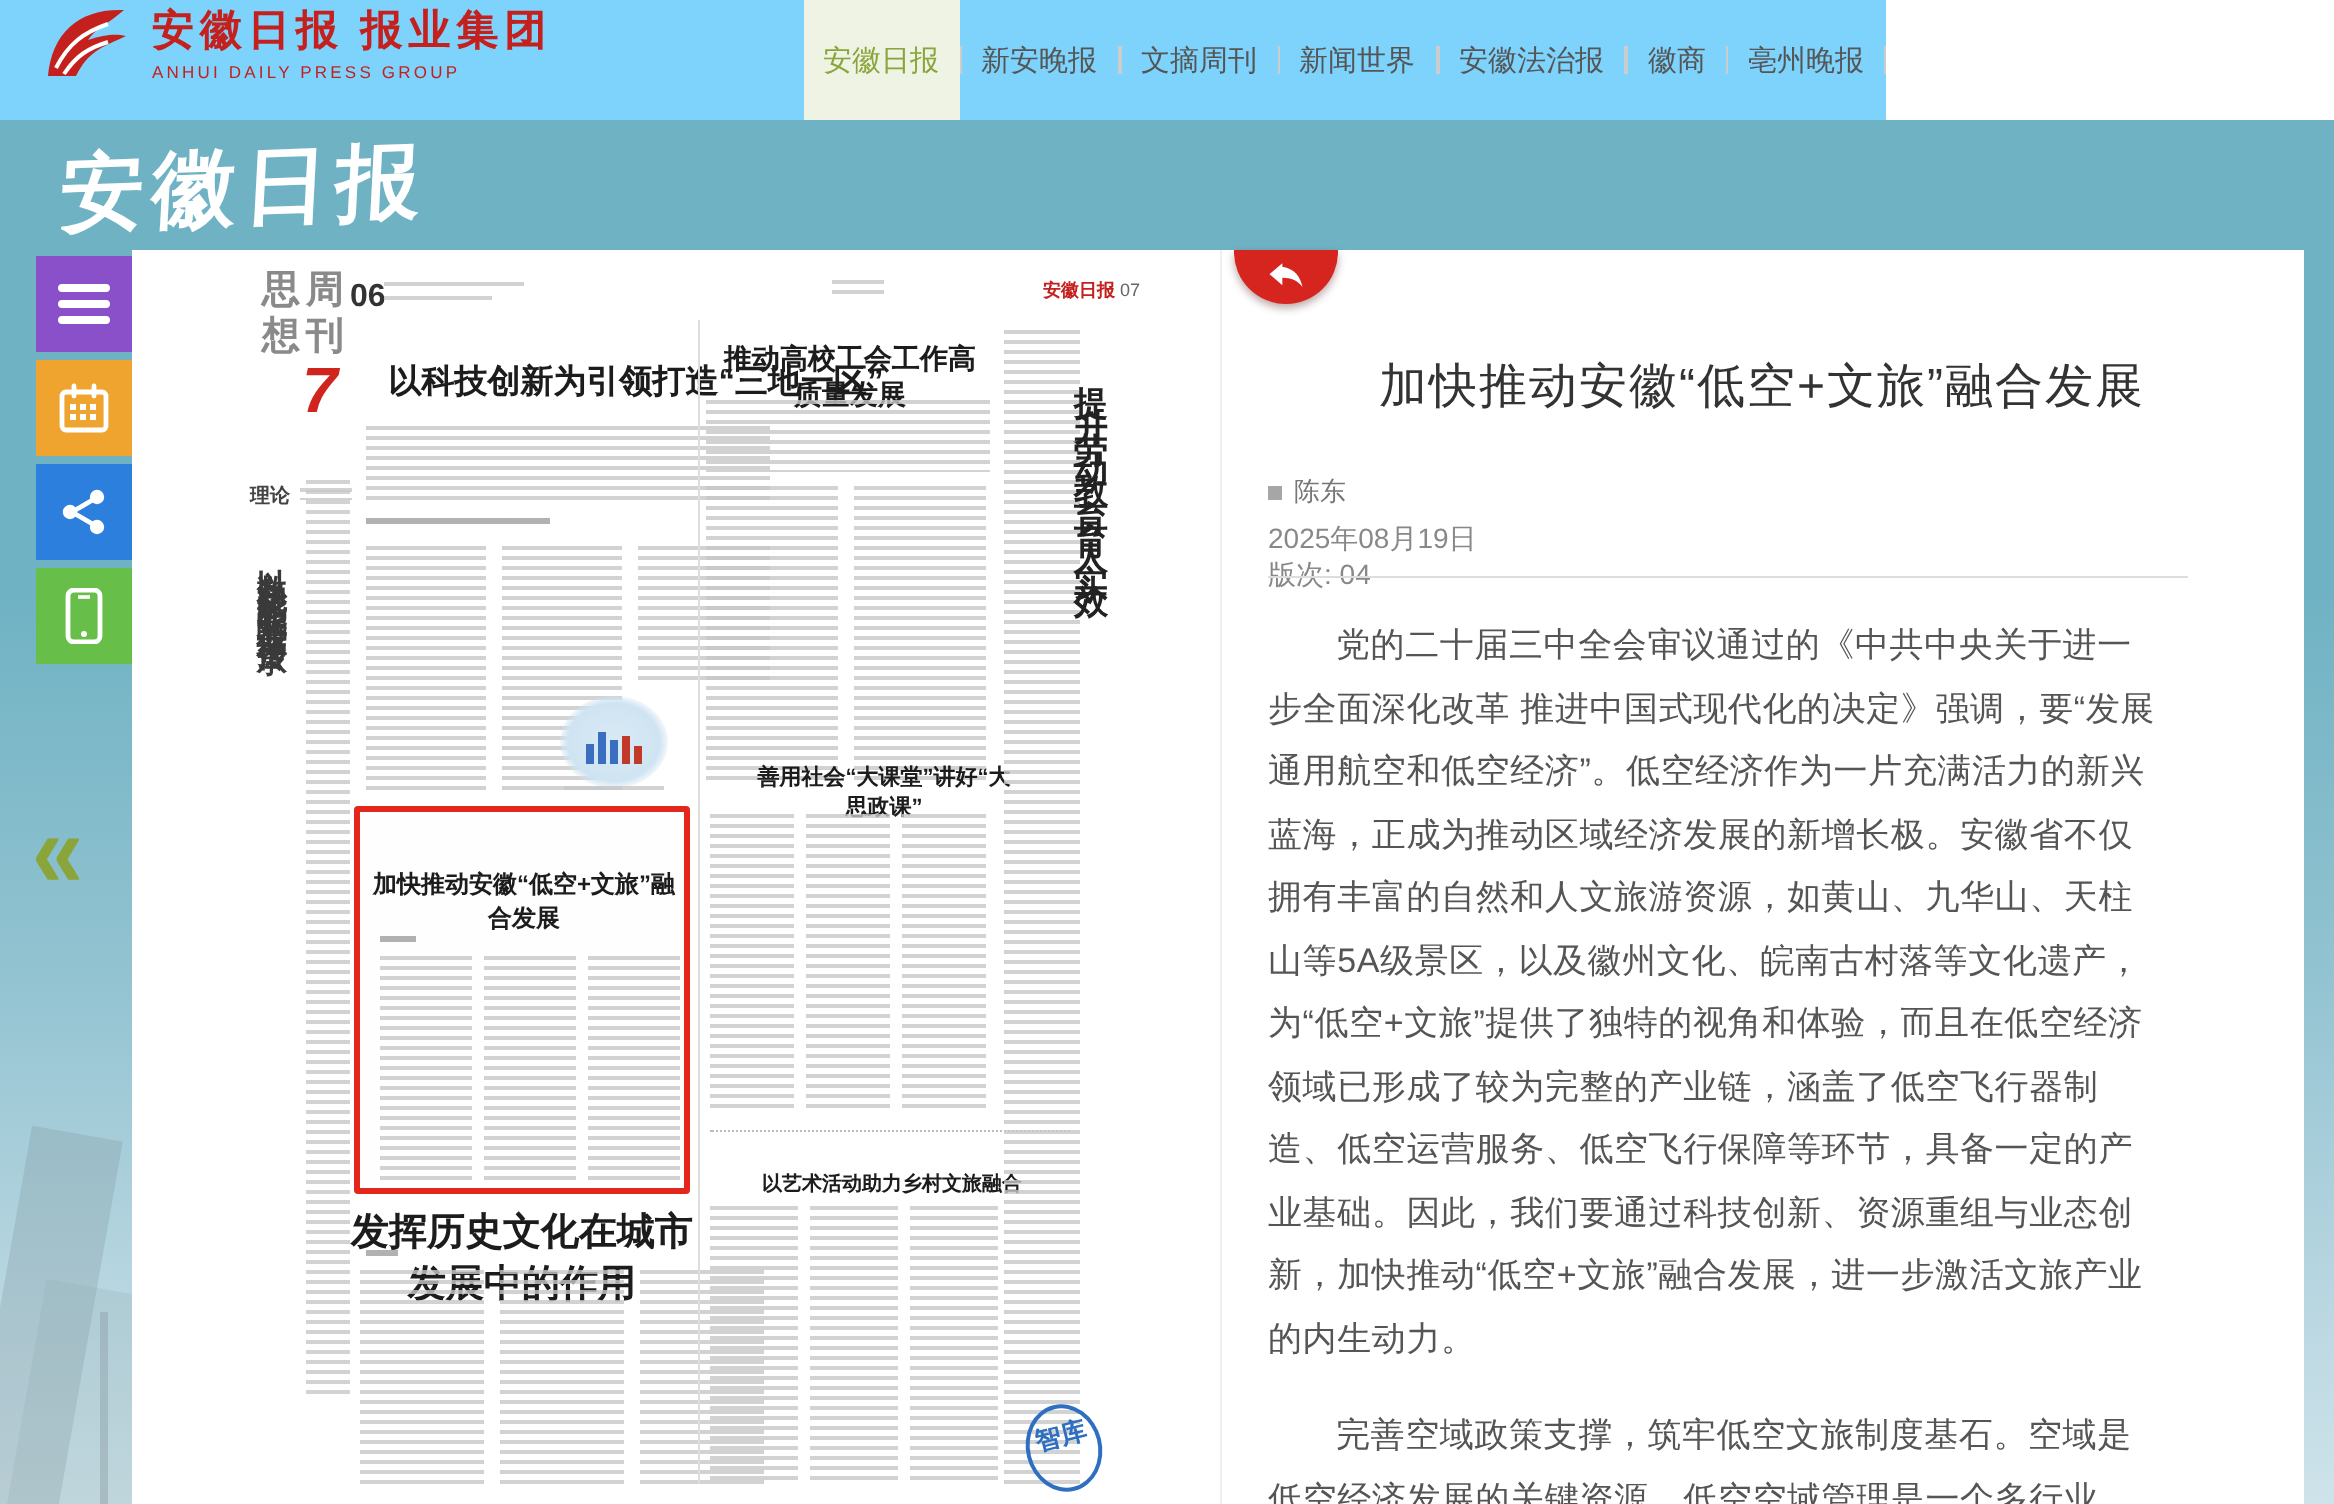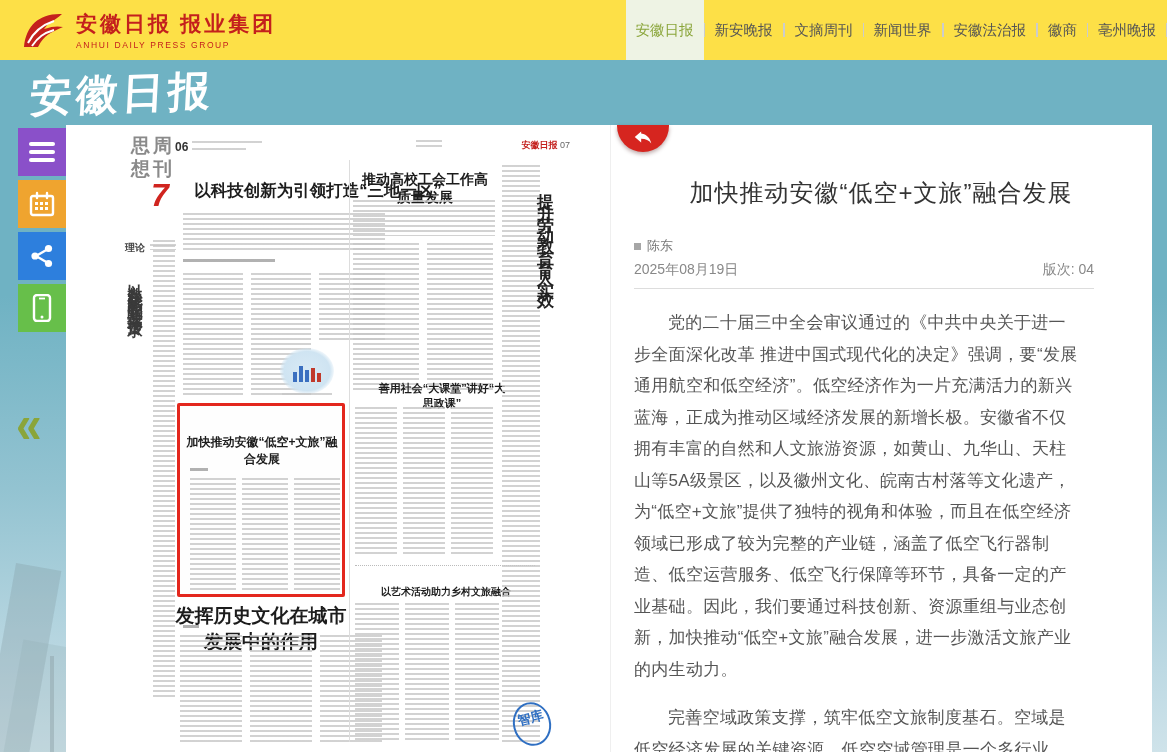--- a/index.html
+++ b/index.html
@@ -1,20 +1,20 @@
 <!DOCTYPE html>
 <html><head>
 <meta charset="utf-8">
 <style>
   * { margin:0; padding:0; box-sizing:border-box; }
   html,body { width:1167px; height:752px; overflow:hidden; font-family:"Liberation Sans","DejaVu Sans",sans-serif; background:#fff; }
   .abs { position:absolute; }
 
   
-  .top-header { position:absolute; left:0; top:0; width:1167px; height:60px; background:#fde047; z-index:30; display:flex; align-items:center; }
+  .top-header { position:absolute; left:0; top:0; width:943px; height:60px; background:#7dd3fc; z-index:30; display:flex; align-items:flex-start; }
   .logo-group { display:flex; align-items:center; margin-left:20px; }
   .logo-mark { width:46px; height:42px; margin-right:10px; }
   .logo-cn { color:#c4201d; font-size:21px; font-weight:bold; letter-spacing:3px; font-family:"Liberation Serif","DejaVu Serif",serif; }
   .logo-en { color:#c4201d; font-size:8.5px; letter-spacing:1.6px; margin-top:2px; }
   .nav { position:absolute; right:0; top:0; height:60px; display:flex; align-items:stretch; white-space:nowrap; overflow:hidden; max-width:800px; }
   .nav-item { display:flex; align-items:center; padding:0 10px; font-size:14.5px; color:#555; cursor:pointer; }
   .nav-item.active { color:#8aa53a; background:#eef3e4; }
   .nav-sep { width:1px; height:14px; background:#ccc; align-self:center; }
 
   
@@ -49,21 +49,21 @@
   .stamp { position:absolute; left:447px; top:577px; width:38px; height:44px; border:2px solid #2f6fc2; border-radius:50%; color:#2f6fc2; font-weight:bold; font-size:13px; line-height:14px; text-align:center; padding-top:7px; transform:rotate(-14deg); letter-spacing:0; }
   .minichart { position:absolute; left:214px; top:223px; width:54px; height:46px; background:radial-gradient(ellipse at center,#d9eaf5 0%,#cfe4f2 60%,rgba(207,228,242,0) 75%); border-radius:50%; display:flex; align-items:flex-end; justify-content:center; gap:2px; padding-bottom:12px; }
   .minichart i { display:block; width:4px; }
 
   
   .article { position:absolute; left:544px; top:0; width:542px; height:627px; background:#fff; border-left:1px solid #efefef; }
   .back-btn { position:absolute; left:6px; top:0; width:52px; height:27px; background:#d6251f; border-radius:0 0 27px 27px; box-shadow:0 2px 4px rgba(60,0,0,.35); display:flex; align-items:flex-start; justify-content:center; cursor:pointer; z-index:3; }
   .art-title { position:absolute; left:20px; top:52px; width:500px; text-align:center; font-size:24px; color:#333; letter-spacing:1px; }
   .art-author { position:absolute; left:23px; top:112px; font-size:13px; color:#777; display:flex; align-items:center; }
   .art-author b { width:7px; height:7px; background:#a6a6a6; display:inline-block; margin-right:6px; }
-  .art-meta { position:absolute; left:23px; top:136px; width:460px; display:flex; justify-content:space-between; font-size:14px; color:#888; }
+  .art-meta { position:absolute; left:23px; top:136px; width:460px; display:flex; justify-content:space-between; font-size:14px; color:#888;flex-direction:column; }
   .art-divider { position:absolute; left:23px; top:163px; width:460px; height:1px; background:#ddd; }
   .art-body { position:absolute; left:23px; top:182px; width:444px; font-size:17px; line-height:31.5px; color:#555; letter-spacing:.3px; }
   .art-body p { text-indent:2em; margin-bottom:17px; }
 </style>
 </head>
 <body>
 
 <div class="bg">
   <div class="city1"></div>
   <div class="city2"></div>
@@ -155,21 +155,21 @@
         <span>思</span>
         <span>周</span>
         <span>想</span>
         <span>刊</span>
       </div>
       <div class="weekly-num">7</div>
     </div>
     <div class="abs" style="left:59px;top:116px;font-size:10px;font-weight:bold;color:#444;">理论</div>
     <div class="s" style="left:84px;top:119px;width:26px;height:6px;"></div>
 
-    <div class="abs" style="left:109px;top:15px;font-size:12px;font-weight:bold;color:#333;">06</div>
+    <div class="abs" style="left:109px;top:15px;font-size:16px;font-weight:bold;color:#333;">06</div>
     <div class="s" style="left:126px;top:16px;width:70px;height:4px;"></div>
     <div class="s" style="left:126px;top:23px;width:54px;height:4px;"></div>
 
     <div class="np-h" style="left:112px;top:55px;width:280px;font-size:16.5px;">以科技创新为引领打造“三地一区”</div>
 
     <div class="s" style="left:117px;top:88px;width:202px;height:40px;"></div>
     <div class="s d" style="left:117px;top:134px;width:92px;height:7px;"></div>
     <div class="s" style="left:117px;top:148px;width:60px;height:124px;"></div>
     <div class="s" style="left:185px;top:148px;width:60px;height:124px;"></div>
     <div class="s" style="left:253px;top:148px;width:66px;height:70px;"></div>

